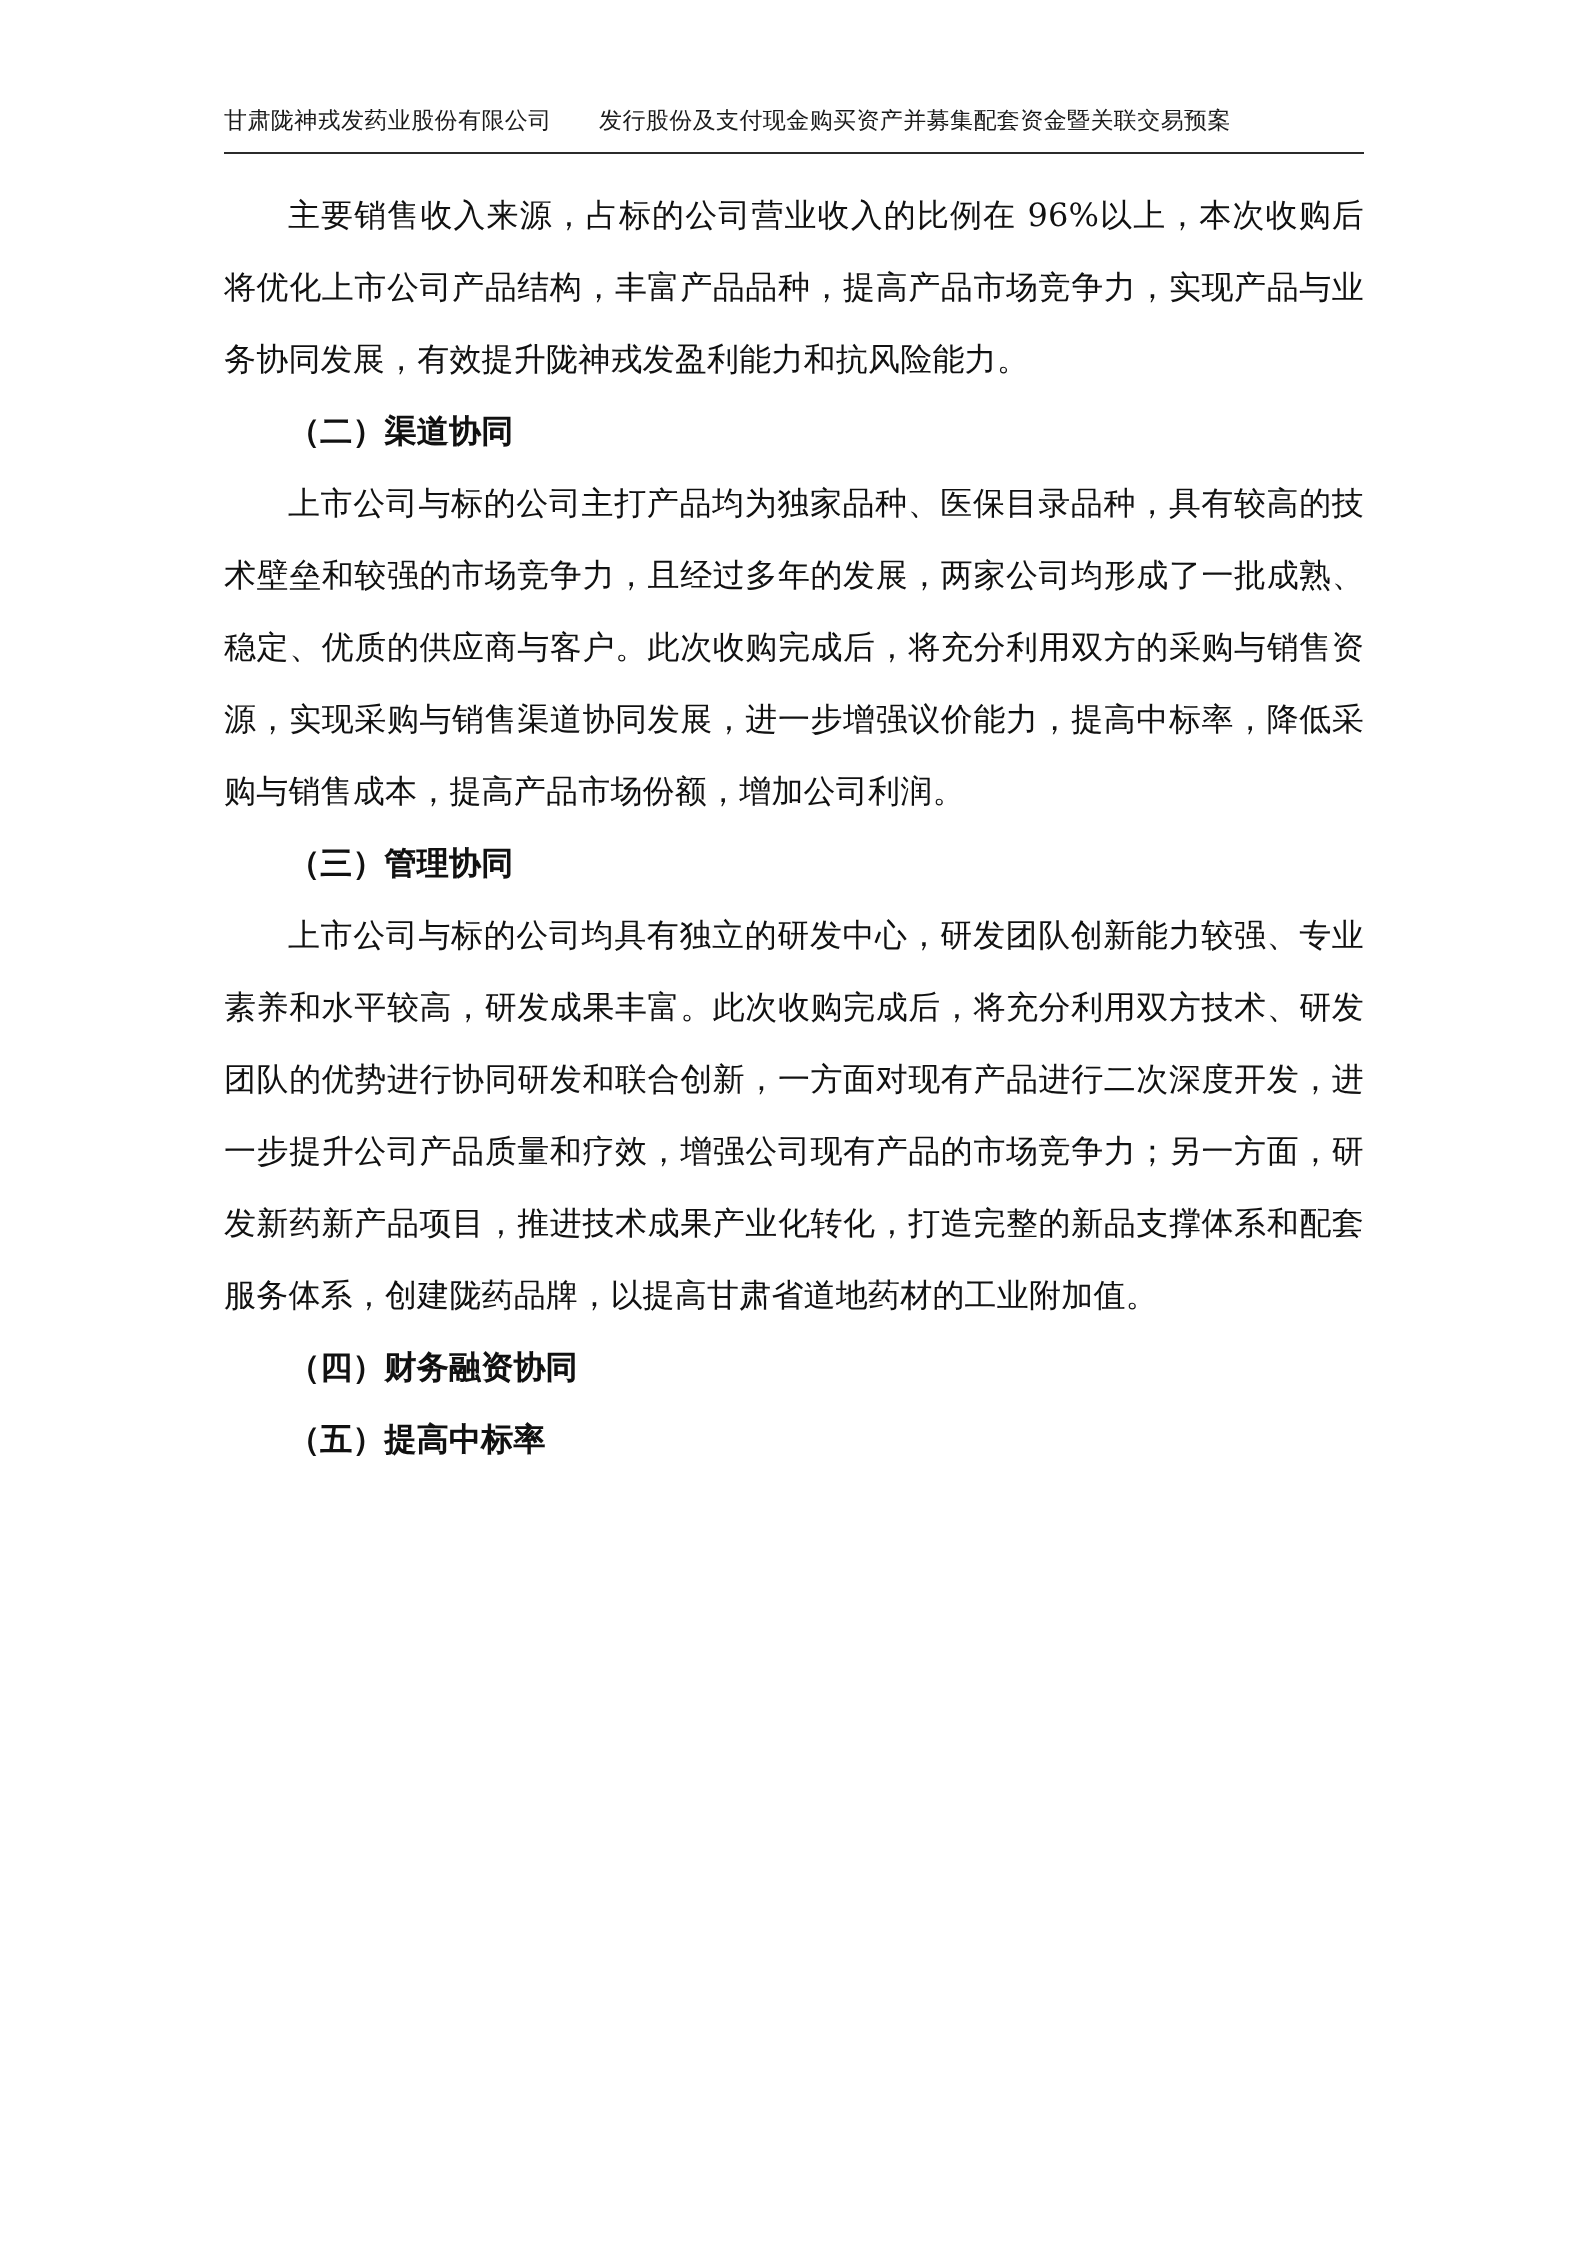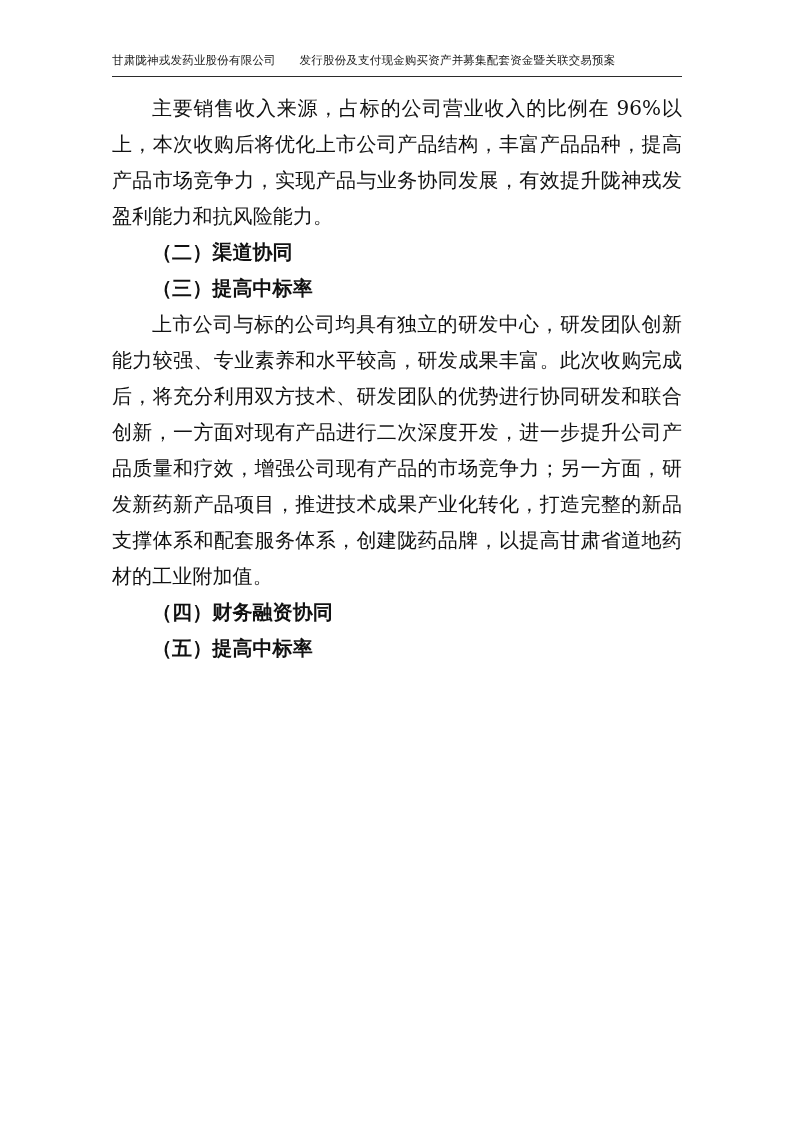--- a/index.html
+++ b/index.html
@@ -48,53 +48,54 @@
     background: #2b2b2b;
   }
   .body {
     position: absolute;
     top: 90px;
     left: 0;
     width: 570px;
   }
   p {
     margin: 0;
-    font-size: 20px;
+    font-size: 16px;
     line-height: 36px;
     color: #111111;
     text-align: justify;
     text-justify: inter-ideograph;
     letter-spacing: 0.1px;
   }
   p.indent {
     text-indent: 2em;
   }
   p.section-head {
     text-indent: 2em;
     font-weight: bold;
     font-family: "DejaVu Sans", "Liberation Sans", sans-serif;
-    font-size: 20px;
+    font-size: 16px;
   }
 </style>
 </head>
 <body>
 
 <div class="page">
   <div class="page-inner">
 
     <div class="header">
       <span>甘肃陇神戎发药业股份有限公司</span>
       <span class="hdr-sep"></span>
       <span>发行股份及支付现金购买资产并募集配套资金暨关联交易预案</span>
     </div>
     <div class="header-rule"></div>
 
     <div class="body" id="body-container">
         <p class="indent">主要销售收入来源，占标的公司营业收入的比例在 96%以上，本次收购后将优化上市公司产品结构，丰富产品品种，提高产品市场竞争力，实现产品与业务协同发展，有效提升陇神戎发盈利能力和抗风险能力。</p>
         <p class="section-head">（二）渠道协同</p>
-        <p class="section-head">（三）提高中标率</p>
+        <p class="indent">上市公司与标的公司主打产品均为独家品种、医保目录品种，具有较高的技术壁垒和较强的市场竞争力，且经过多年的发展，两家公司均形成了一批成熟、稳定、优质的供应商与客户。此次收购完成后，将充分利用双方的采购与销售资源，实现采购与销售渠道协同发展，进一步增强议价能力，提高中标率，降低采购与销售成本，提高产品市场份额，增加公司利润。</p>
+        <p class="section-head">（三）管理协同</p>
         <p class="indent">上市公司与标的公司均具有独立的研发中心，研发团队创新能力较强、专业素养和水平较高，研发成果丰富。此次收购完成后，将充分利用双方技术、研发团队的优势进行协同研发和联合创新，一方面对现有产品进行二次深度开发，进一步提升公司产品质量和疗效，增强公司现有产品的市场竞争力；另一方面，研发新药新产品项目，推进技术成果产业化转化，打造完整的新品支撑体系和配套服务体系，创建陇药品牌，以提高甘肃省道地药材的工业附加值。</p>
         <p class="section-head">（四）财务融资协同</p>
         <p class="section-head">（五）提高中标率</p>
       </div>
 
   </div>
 </div>
 
 </body></html>

